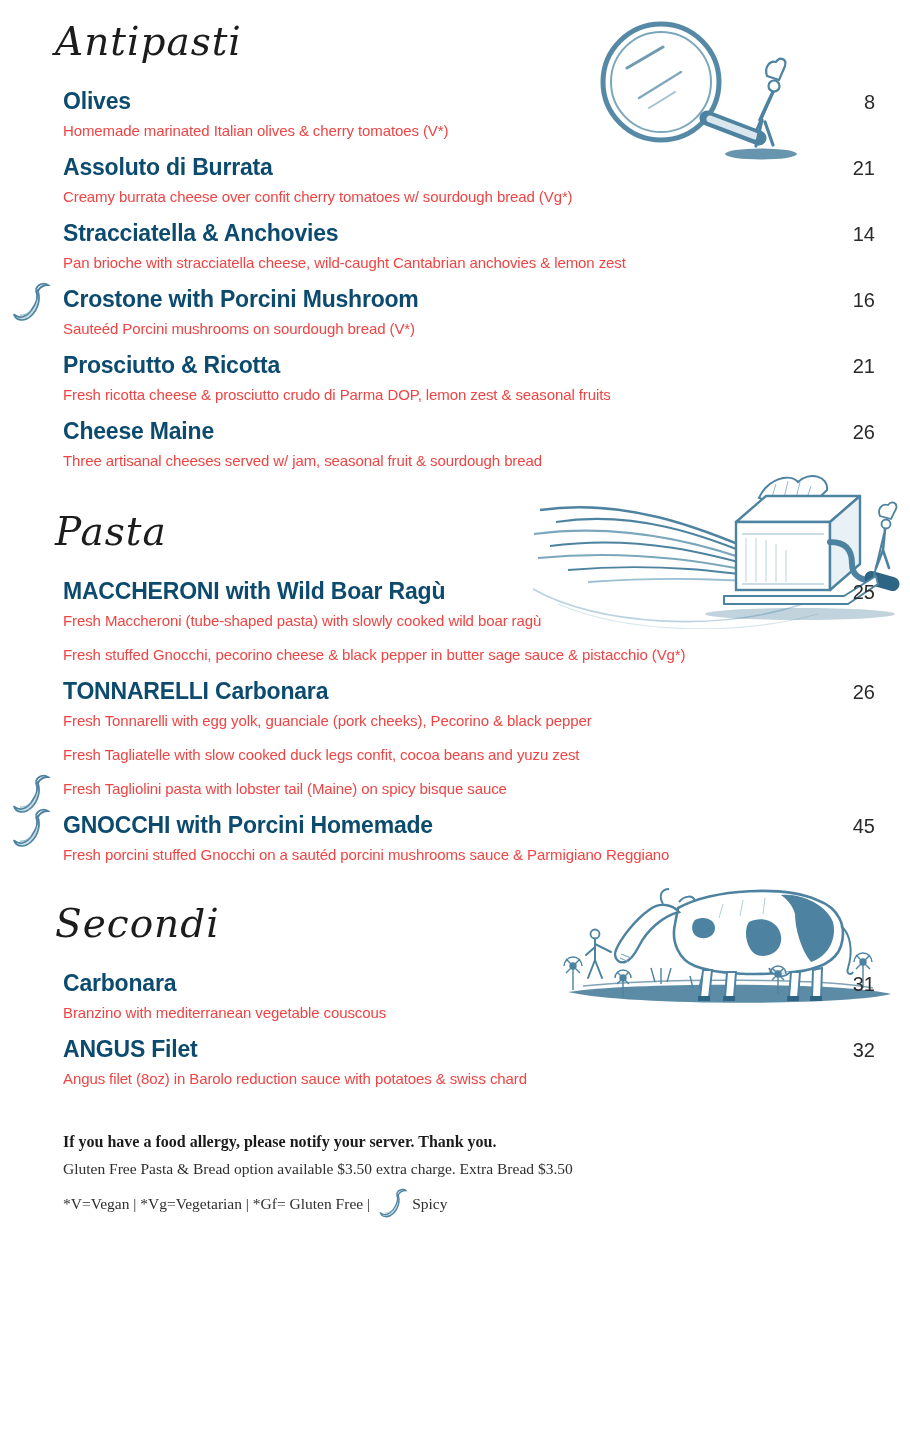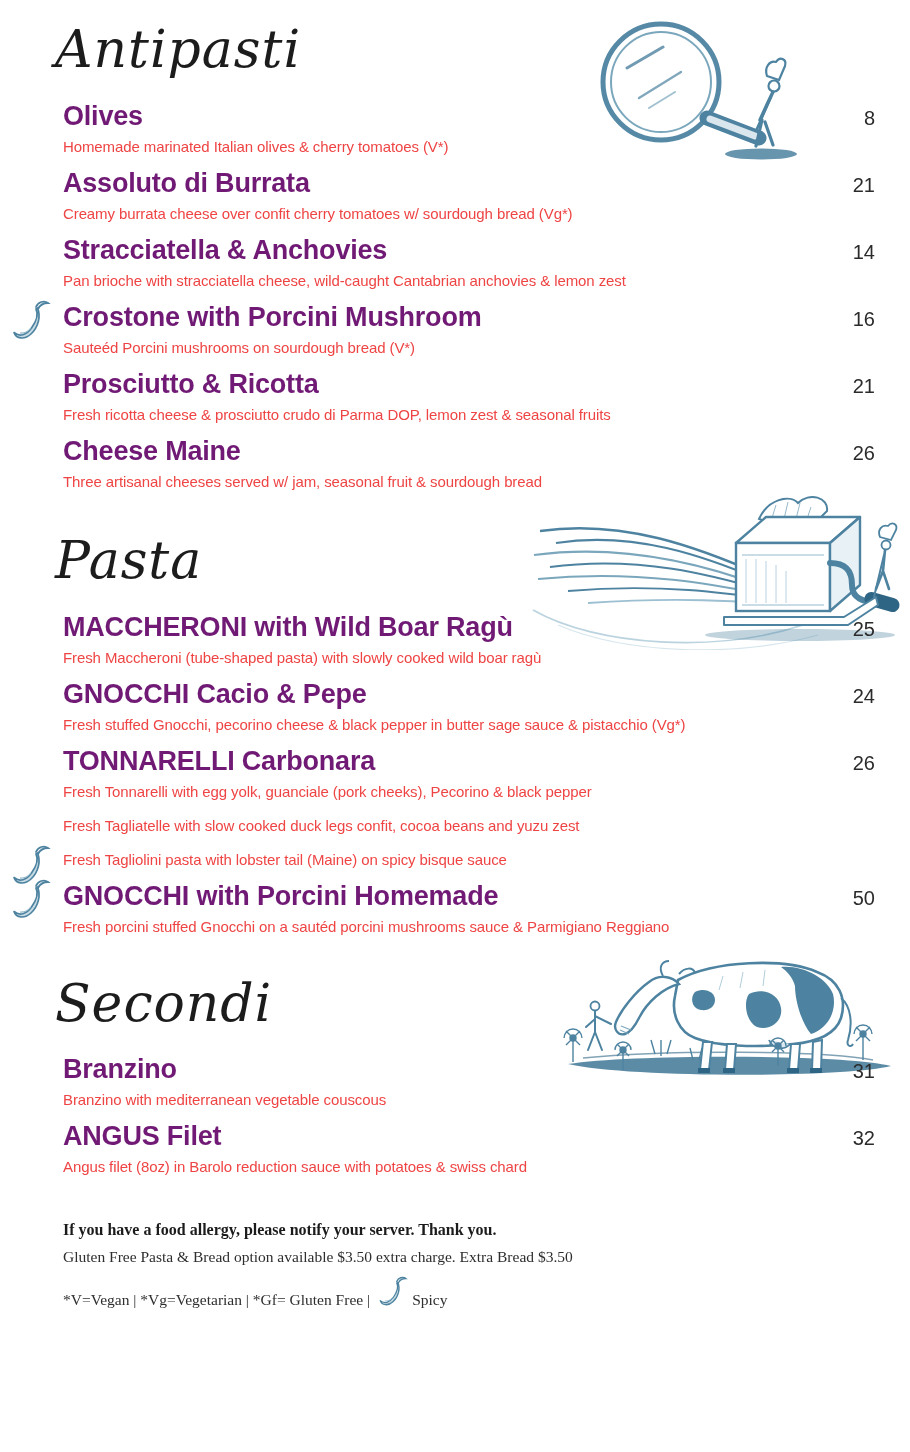--- a/index.html
+++ b/index.html
@@ -10,35 +10,35 @@
     font-family:"Liberation Sans",sans-serif;
     overflow:hidden;
     box-sizing:border-box;
     padding:14px 35px 0 63px;
     color:#2b2b2b;
   }
   .script-heading{
     font-family:"DejaVu Serif",serif;
     font-style:italic;
     font-weight:normal;
-    font-size:52px;
+    font-size:39px;
     line-height:1.15;
     color:#1c1c1c;
     letter-spacing:1px;
     margin:6px 0 24px -8px;
   }
   .section{position:relative;}
   .sec-pasta{margin-top:40px;}
   .sec-secondi{margin-top:38px;}
   .item{position:relative;margin-bottom:15px;}
   .item-row{display:flex;justify-content:space-between;align-items:baseline;}
   .item-name{
-    color:#701a75;
+    color:#0c4a6e;
     font-weight:bold;
-    font-size:27px;
+    font-size:23px;
     letter-spacing:-0.2px;
     line-height:24px;
   }
   .item-price{
     color:#2b2b2b;
     font-size:20px;
     font-weight:400;
     line-height:24px;
   }
   .item-desc{
@@ -53,21 +53,21 @@
     left:-52px;top:-6px;
     width:40px;height:44px;
   }
   .illus{position:absolute;pointer-events:none;}
   .illus-antipasti{left:520px;top:-6px;width:240px;height:158px;}
   .illus-pasta{left:465px;top:-46px;width:385px;height:165px;}
   .illus-secondi{left:480px;top:-40px;width:365px;height:165px;}
   .footer{margin-top:42px;font-size:15px;color:#2b2b2b;font-family:Liberation Serif, serif;}
   .footer-allergy{font-weight:bold;color:#1b1b1b;font-size:16px;line-height:24px;}
   .footer-gf{margin-top:3px;font-size:15.5px;line-height:24px;color:#2e2e2e;}
-  .footer-legend{margin-top:6px;display:flex;align-items:flex-end;font-size:15.5px;color:#2e2e2e;}
+  .footer-legend{margin-top:6px;display:flex;align-items:center;font-size:15.5px;color:#2e2e2e;}
   .footer-legend .chili-inline{width:30px;height:34px;margin:0 4px 0 8px;}
 </style>
 </head>
 <body>
 
 <svg width="0" height="0" style="position:absolute">
   <defs>
     <g id="chili-glyph">
       <path d="M25 8 C27 3 33 1 37 4 C33 4 29 6 27 10" fill="none" stroke="#4d83a0" stroke-width="1.8" stroke-linecap="round"></path>
       <path d="M26.5 9 C30 17 27.5 28 20 35 C13.5 41 5 40 3 33.5 C8.5 38.5 15.5 36 20.5 29 C25.5 22 27.5 15 25 10 Z" fill="#c7dbe4" stroke="#4d83a0" stroke-width="1.7" stroke-linejoin="round"></path>
@@ -194,24 +194,20 @@
 
       <div class="item">
         <div class="item-row">
           <span class="item-name">MACCHERONI with Wild Boar Ragù</span>
           <span class="item-price">25</span>
         </div>
         <div class="item-desc">Fresh Maccheroni (tube-shaped pasta) with slowly cooked wild boar ragù</div>
       </div>
 
       <div class="item">
-        <div class="item-row">
-          <span class="item-name">GNOCCHI Cacio &amp; Pepe</span>
-          <span class="item-price">24</span>
-        </div>
         <div class="item-desc">Fresh stuffed Gnocchi, pecorino cheese &amp; black pepper in butter sage sauce &amp; pistacchio (Vg*)</div>
       </div>
 
       <div class="item">
         <div class="item-row">
           <span class="item-name">TONNARELLI Carbonara</span>
           <span class="item-price">26</span>
         </div>
         <div class="item-desc">Fresh Tonnarelli with egg yolk, guanciale (pork cheeks), Pecorino &amp; black pepper</div>
       </div>
@@ -230,21 +226,21 @@
       </div>
 
       <div class="item">
         <span class="chili">
           <svg viewBox="0 0 40 44" width="40" height="44">
               <use href="#chili-glyph"></use>
             </svg>
         </span>
         <div class="item-row">
           <span class="item-name">GNOCCHI with Porcini Homemade</span>
-          <span class="item-price">50</span>
+          <span class="item-price">45</span>
         </div>
         <div class="item-desc">Fresh porcini stuffed Gnocchi on a sautéd porcini mushrooms sauce &amp; Parmigiano Reggiano</div>
       </div>
 
     </div>
   </section>
 
   <section class="section sec-secondi">
     <h1 class="script-heading">Secondi</h1>
 
@@ -281,21 +277,21 @@
           <path d="M320 100 m-9 0 a9 9 0 0 1 18 0 M320 100 m-7 -7 l14 14 M320 100 m7 -7 l-14 14 M320 100 L320 126"></path>
           <path d="M112 120 l-4 -14 M118 122 l0 -16 M124 120 l4 -14 M150 126 l-3 -12 M156 126 l3 -12"></path>
         </g>
       </svg>
     </div>
 
     <div class="items">
 
       <div class="item">
         <div class="item-row">
-          <span class="item-name">Branzino</span>
+          <span class="item-name">Carbonara</span>
           <span class="item-price">31</span>
         </div>
         <div class="item-desc">Branzino with mediterranean vegetable couscous</div>
       </div>
 
       <div class="item">
         <div class="item-row">
           <span class="item-name">ANGUS Filet</span>
           <span class="item-price">32</span>
         </div>

